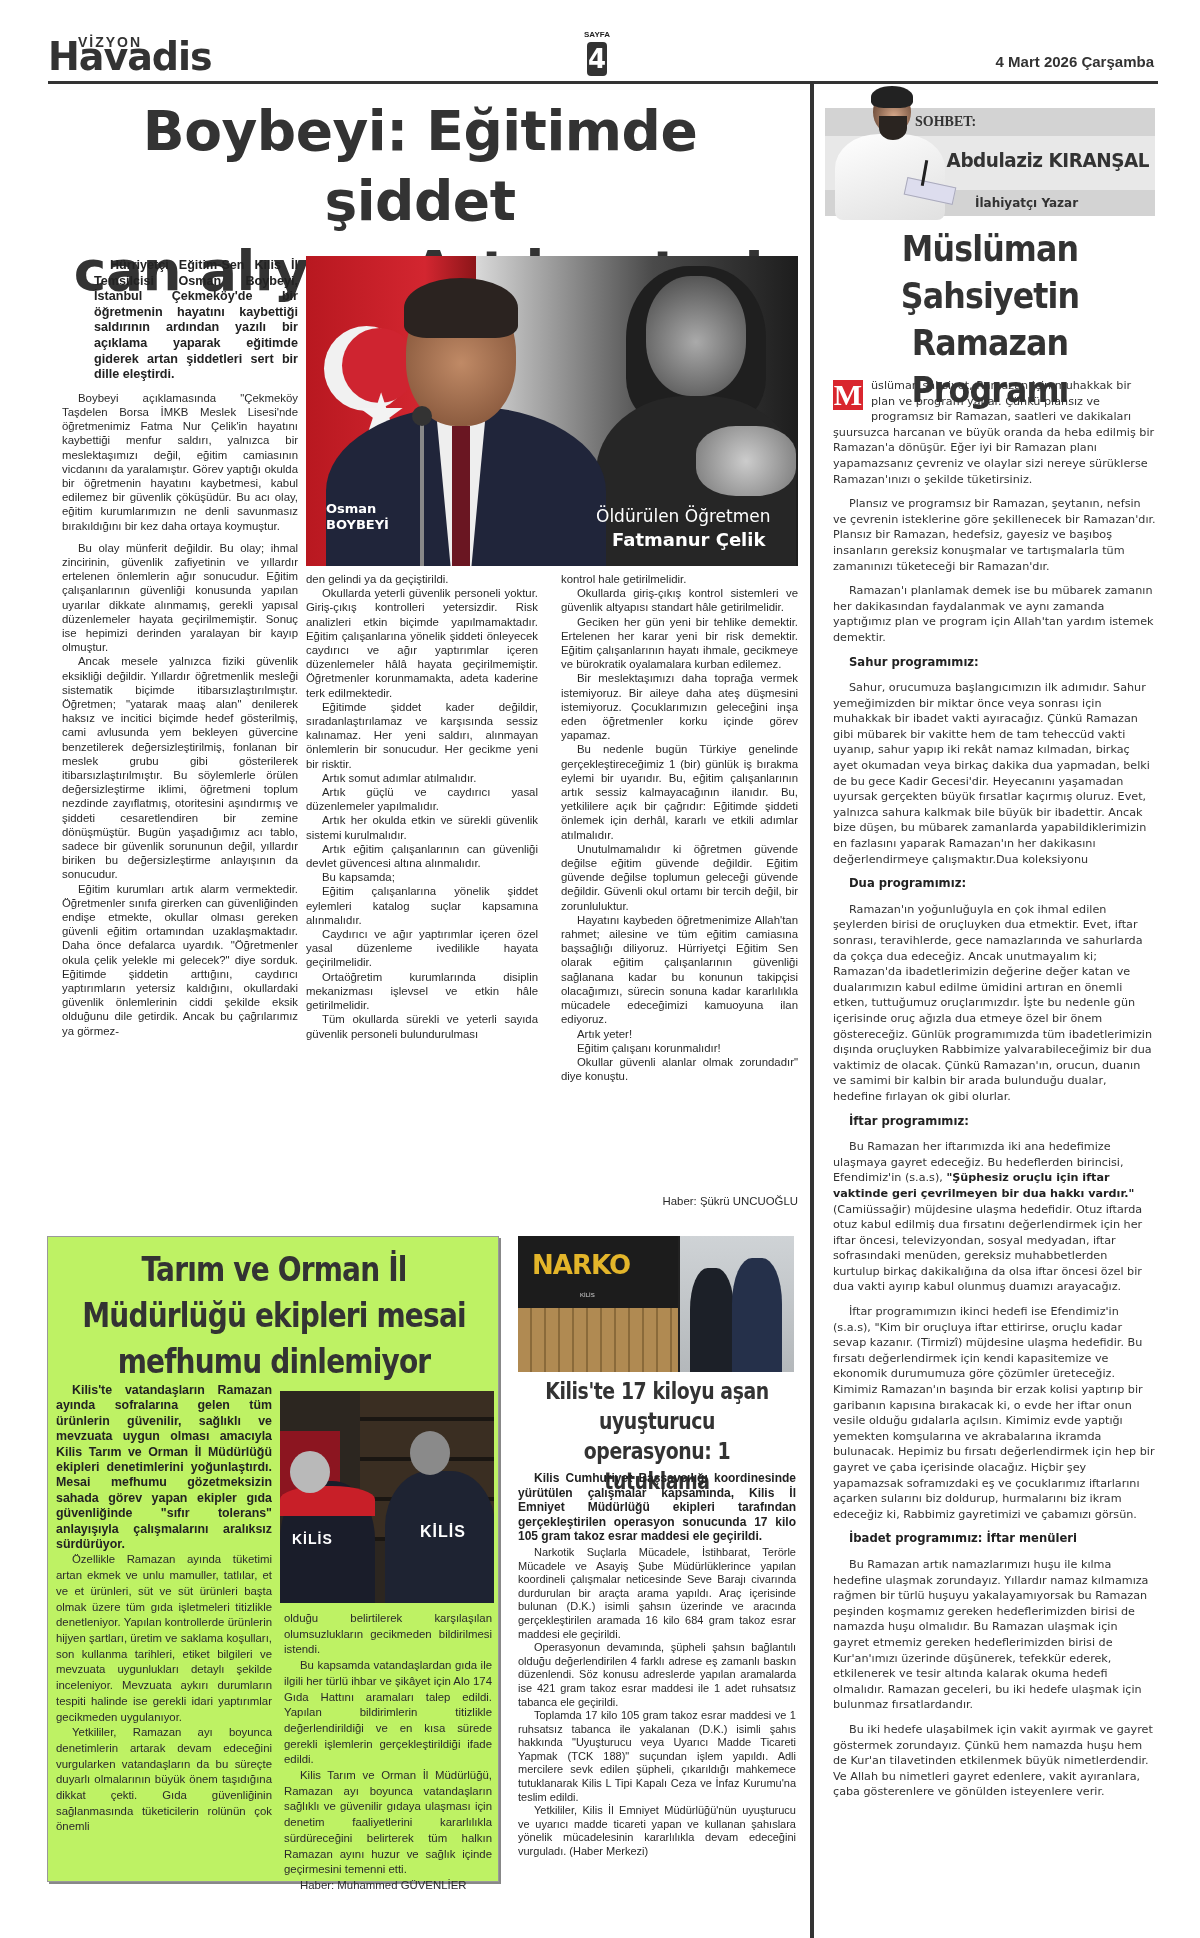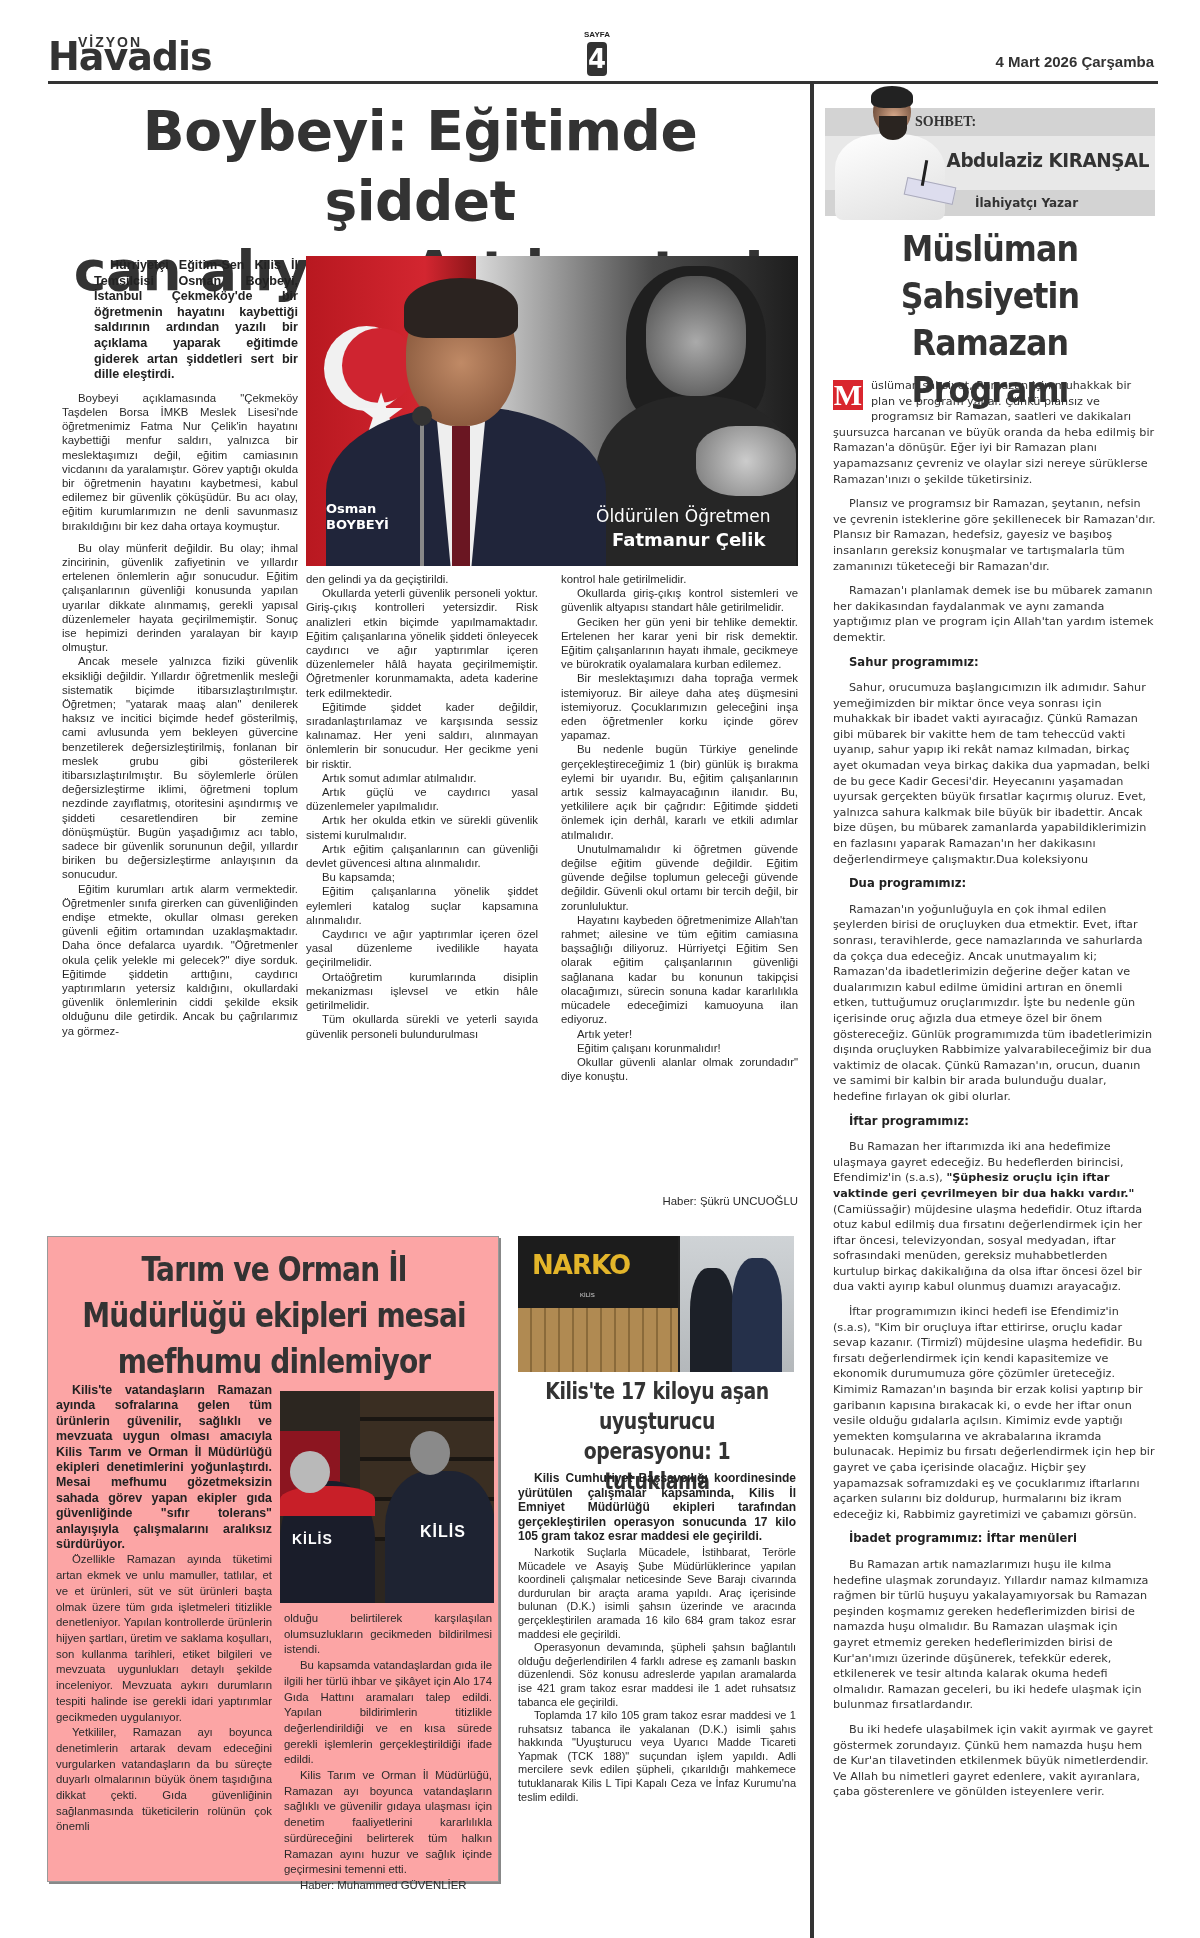--- a/index.html
+++ b/index.html
@@ -69,21 +69,21 @@
   .col-title { position: absolute; left: 825px; top: 225px; width: 330px; text-align: center; font-family: "DejaVu Sans", sans-serif; font-weight: bold; font-size: 36px; line-height: 47px; color: #333; letter-spacing: -1px; transform: scaleX(0.88); transform-origin: center top; }
 
   .dropcap { float: left; width: 30px; height: 30px; background: #d9262e; color: #fff; font-family: "Liberation Serif", serif; font-weight: bold; font-size: 30px; line-height: 30px; text-align: center; margin: 2px 8px 0 0; clip-path: polygon(0 0,100% 0,100% 40%,120% 50%,100% 60%,100% 100%,0 100%); }
   .rcol { position: absolute; left: 833px; top: 378px; width: 324px; font-family: "DejaVu Sans", sans-serif; font-size: 11.2px; line-height: 15.6px; color: #333; }
   .rcol p { text-indent: 16px; margin-bottom: 9px; text-align: left; }
   .rcol p.first { text-indent: 0; }
   .rcol h4 { font-size: 11.6px; font-weight: bold; padding-left: 16px; margin: 4px 0 10px; color: #222; }
   .rcol b { color: #222; }
 
   
-  .box { position: absolute; left: 47px; top: 1236px; width: 452px; height: 646px; background: #fca5a5; border: 1px solid #999; box-shadow: 2px 2px 0 #888; }
+  .box { position: absolute; left: 47px; top: 1236px; width: 452px; height: 646px; background: #bef264; border: 1px solid #999; box-shadow: 2px 2px 0 #888; }
   .box-title { position: absolute; left: 0; top: 10px; width: 452px; text-align: center; font-family: "DejaVu Sans", sans-serif; font-weight: bold; font-size: 33px; line-height: 46px; color: #333; letter-spacing: -1px; transform: scaleX(0.85); transform-origin: center top; }
   .box-photo { position: absolute; left: 232px; top: 154px; width: 214px; height: 212px; background: #2c2620; overflow: hidden; }
   .box-photo .shelf { position: absolute; left: 80px; top: 0; width: 134px; height: 150px; background: repeating-linear-gradient(0deg,#1a1612 0 4px,#3a2e22 4px 40px); }
   .box-photo .red { position: absolute; left: 0; top: 40px; width: 60px; height: 70px; background: #8c1520; }
   .box-photo .p1 { position: absolute; left: 0; top: 90px; width: 95px; height: 130px; border-radius: 45% 45% 0 0; background: #1a1d2a; }
   .box-photo .p1r { position: absolute; left: 0; top: 95px; width: 95px; height: 30px; border-radius: 45% 45% 0 0; background: #c81f28; }
   .box-photo .p1h { position: absolute; left: 10px; top: 60px; width: 40px; height: 42px; border-radius: 50%; background: #b9b9b9; }
   .box-photo .p2 { position: absolute; left: 105px; top: 80px; width: 110px; height: 140px; border-radius: 40% 40% 0 0; background: #1e2332; }
   .box-photo .p2h { position: absolute; left: 130px; top: 40px; width: 40px; height: 44px; border-radius: 50%; background: #8a8a8a; }
   .box-photo .k1 { position: absolute; left: 12px; top: 140px; color: #fff; font-weight: bold; font-size: 14px; letter-spacing: 1px; }
@@ -275,13 +275,14 @@
 <h2 class="narko-title">
   <span>Kilis'te 17 kiloyu aşan</span><br>
   <span>uyuşturucu</span><br>
   <span>operasyonu: 1 tutuklama</span>
 </h2>
 <div class="narko-text">
   <p class="box-lead">Kilis Cumhuriyet Başsavcılığı koordinesinde yürütülen çalışmalar kapsamında, Kilis İl Emniyet Müdürlüğü ekipleri tarafından gerçekleştirilen operasyon sonucunda 17 kilo 105 gram takoz esrar maddesi ele geçirildi.</p>
   <p>Narkotik Suçlarla Mücadele, İstihbarat, Terörle Mücadele ve Asayiş Şube Müdürlüklerince yapılan koordineli çalışmalar neticesinde Seve Barajı civarında durdurulan bir araçta arama yapıldı. Araç içerisinde bulunan (D.K.) isimli şahsın üzerinde ve aracında gerçekleştirilen aramada 16 kilo 684 gram takoz esrar maddesi ele geçirildi.</p>
   <p>Operasyonun devamında, şüpheli şahsın bağlantılı olduğu değerlendirilen 4 farklı adrese eş zamanlı baskın düzenlendi. Söz konusu adreslerde yapılan aramalarda ise 421 gram takoz esrar maddesi ile 1 adet ruhsatsız tabanca ele geçirildi.</p>
   <p>Toplamda 17 kilo 105 gram takoz esrar maddesi ve 1 ruhsatsız tabanca ile yakalanan (D.K.) isimli şahıs hakkında "Uyuşturucu veya Uyarıcı Madde Ticareti Yapmak (TCK 188)" suçundan işlem yapıldı. Adli mercilere sevk edilen şüpheli, çıkarıldığı mahkemece tutuklanarak Kilis L Tipi Kapalı Ceza ve İnfaz Kurumu'na teslim edildi.</p>
+  <p>Yetkililer, Kilis İl Emniyet Müdürlüğü'nün uyuşturucu ve uyarıcı madde ticareti yapan ve kullanan şahıslara yönelik mücadelesinin kararlılıkla devam edeceğini vurguladı. (Haber Merkezi)</p>
 </div>
 
 </body></html>

